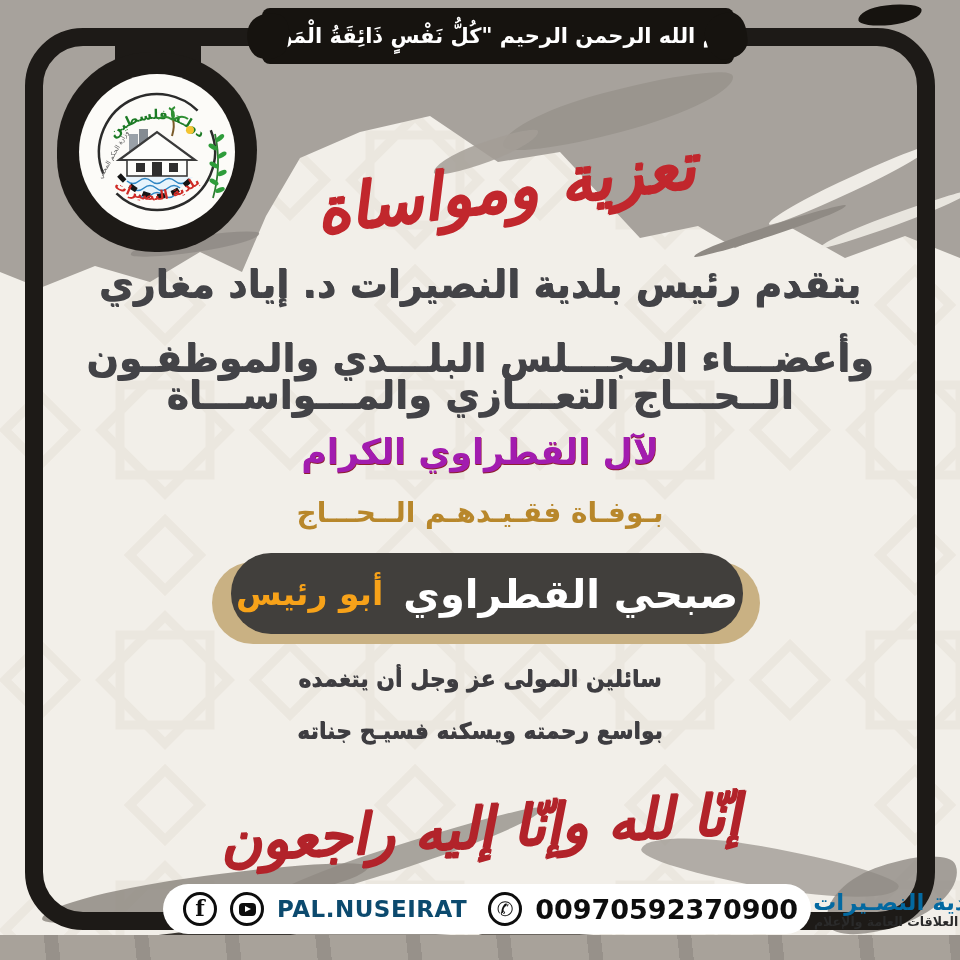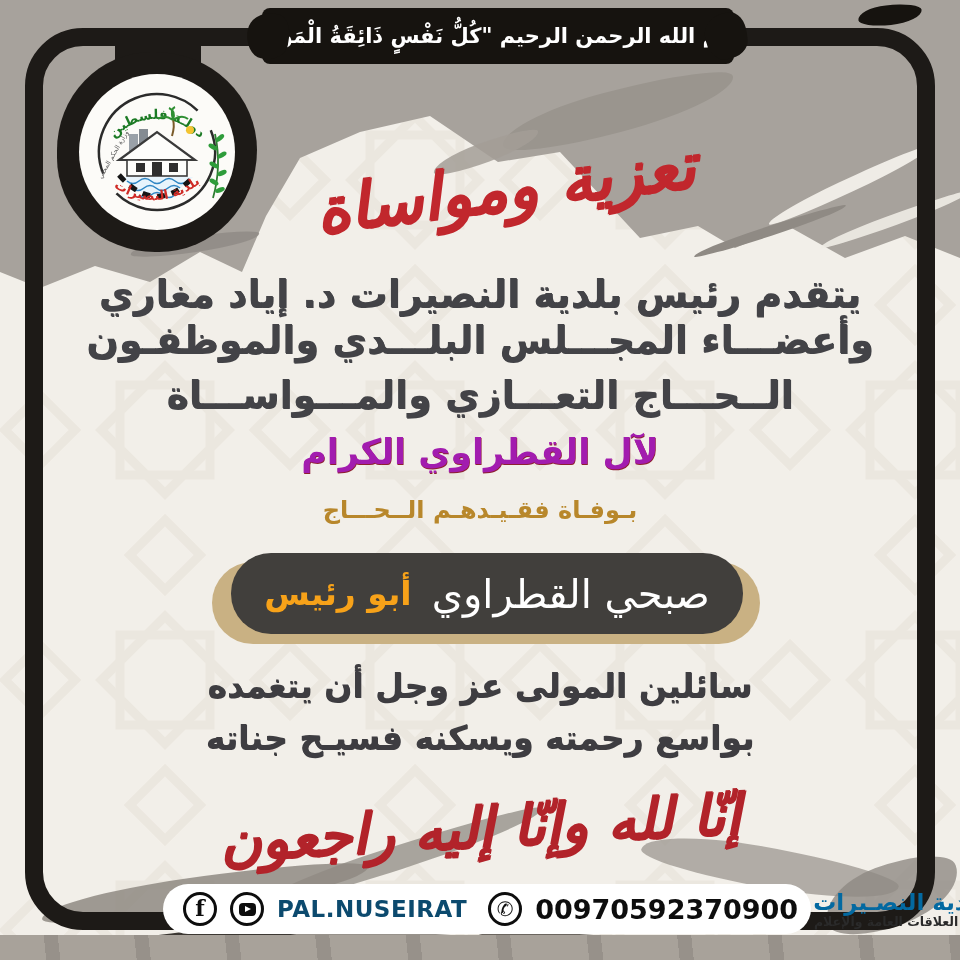--- a/index.html
+++ b/index.html
@@ -51,41 +51,41 @@
   }
   .title-text {
     direction:rtl; color:#c1272d; font-size:64px; font-weight:bold; font-style:italic;
     text-shadow:1px 1px 0 #c1272d;
     white-space:nowrap;
   }
 
   
   .line { position:absolute; left:80px; width:800px; text-align:center; direction:rtl; white-space:nowrap; }
   .body-line { color:#434347; font-weight:800; font-size:38px; text-shadow:.6px .6px 0 #434347; }
-  .l1 { top:272px;text-align:center; } .l2 { top:318px; } .l3 { top:373px; }
+  .l1 { top:262px;text-align:center; } .l2 { top:336px; } .l3 { top:373px; }
   .family-line { top:432px; color:#a21caf; font-weight:800; font-size:35px; text-shadow:.5px .5px 0 #8e2030; }
-  .intro-line  { top:496px; color:#b8872b; font-weight:800; font-size:24px; letter-spacing:1px; }
+  .intro-line  { top:496px; color:#b8872b; font-weight:800; font-size:28px; letter-spacing:1px; }
 
   
   .plate-tan {
     position:absolute; left:212px; top:562px; width:548px; height:82px;
     background:#c9b183; border-radius:41px;
   }
   .plate-dark {
     position:absolute; left:231px; top:553px; width:512px; height:81px;
     background:#413f3c; border-radius:40px;
     display:flex; align-items:center; justify-content:center; gap:20px;
     direction:rtl;
   }
-  .deceased-name { color:#fff; font-size:40px; font-weight:400; white-space:nowrap; }
+  .deceased-name { color:#fff; font-size:40px; font-weight:700; white-space:nowrap; }
   .deceased-kunya { color:#f7a219; font-size:33px; font-weight:800; white-space:nowrap; }
 
   
   .p1 { top:666px; } .p2 { top:718px; }
-  .prayer-line { color:#3e3d41; font-weight:800; font-size:33px; text-shadow:.5px .5px 0 #3e3d41; }
+  .prayer-line { color:#3e3d41; font-weight:800; font-size:22px; text-shadow:.5px .5px 0 #3e3d41; }
 
   
   .verse {
     position:absolute; left:180px; top:772px; width:600px; height:110px;
     display:flex; align-items:center; justify-content:center;
     transform:rotate(-3deg);
   }
   .verse-text {
     direction:rtl; color:#b2232a; font-size:56px; font-weight:bold; font-style:italic;
     text-shadow:1px 1px 0 #b2232a; white-space:nowrap;

